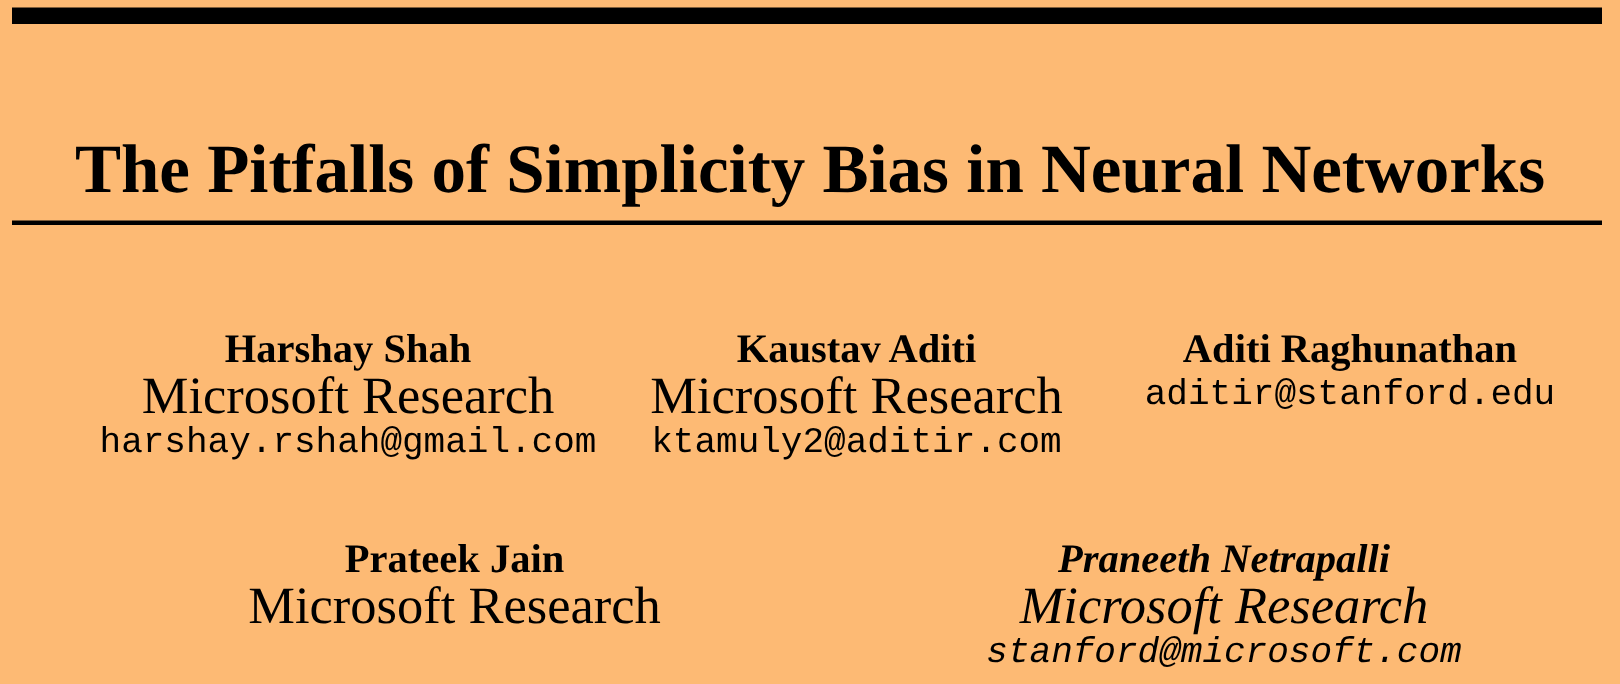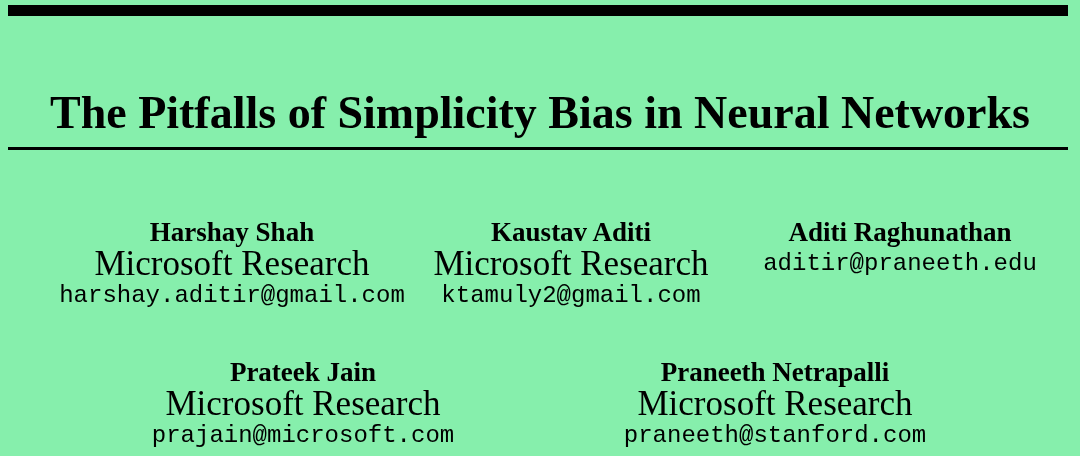--- a/index.html
+++ b/index.html
@@ -4,21 +4,21 @@
 <style>
   html, body {
     margin: 0;
     padding: 0;
     background: #ffffff;
   }
   #paper-page {
     position: relative;
     width: 1080px;
     height: 456px;
-    background: #86efac;
+    background: #fdba74;
     color: #000000;
     overflow: hidden;
     font-family: "Liberation Serif", serif;
   }
   .rule {
     position: absolute;
     left: 8px;
     width: 1060px;
     background: #000000;
   }
@@ -70,55 +70,54 @@
     font-family: "Liberation Mono", monospace;
     font-weight: normal;
     font-size: 24px;
     line-height: 32px;
     color: #000000;
   }
   .pos-a1 { left: 232px; }
   .pos-a2 { left: 571px; }
   .pos-a3 { left: 900px; }
   .pos-a4 { left: 303px; text-align: center; }
-  .pos-a5 { left: 775px; }
+  .pos-a5 { left: 816px; font-style: italic; }
 </style>
 </head>
 <body>
 
 <div id="paper-page">
 
   <div class="rule rule-thick"></div>
 
   <h1 class="paper-title">The Pitfalls of Simplicity Bias in Neural Networks</h1>
 
   <div class="rule rule-thin"></div>
 
   <div class="author-block author-row1 pos-a1">
     <div class="author-name">Harshay Shah</div>
     <div class="author-affiliation">Microsoft Research</div>
-    <div class="author-email">harshay.aditir@gmail.com</div>
+    <div class="author-email">harshay.rshah@gmail.com</div>
   </div>
 
   <div class="author-block author-row1 pos-a2">
     <div class="author-name">Kaustav Aditi</div>
     <div class="author-affiliation">Microsoft Research</div>
-    <div class="author-email">ktamuly2@gmail.com</div>
+    <div class="author-email">ktamuly2@aditir.com</div>
   </div>
 
   <div class="author-block author-row1 pos-a3">
     <div class="author-name">Aditi Raghunathan</div>
-    <div class="author-email">aditir@praneeth.edu</div>
+    <div class="author-email">aditir@stanford.edu</div>
   </div>
 
   <div class="author-block author-row2 pos-a4">
     <div class="author-name">Prateek Jain</div>
     <div class="author-affiliation">Microsoft Research</div>
-    <div class="author-email">prajain@microsoft.com</div>
   </div>
 
   <div class="author-block author-row2 pos-a5">
     <div class="author-name">Praneeth Netrapalli</div>
     <div class="author-affiliation">Microsoft Research</div>
-    <div class="author-email">praneeth@stanford.com</div>
+    <div class="author-email">stanford@microsoft.com</div>
   </div>
 
 </div>
 
 </body></html>

